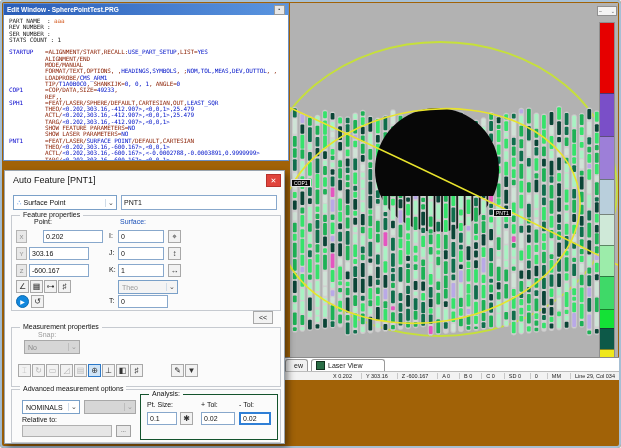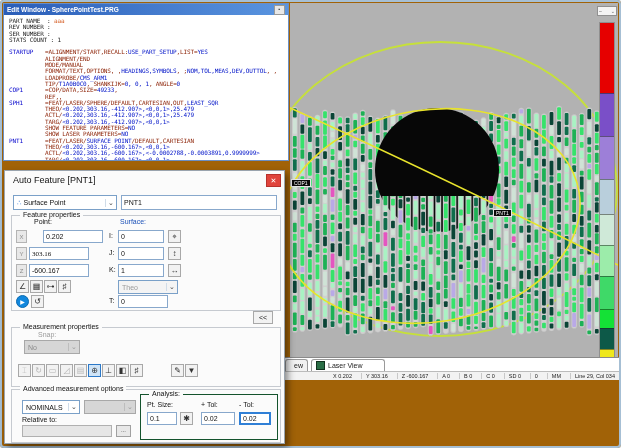--- a/index.html
+++ b/index.html
@@ -1433,21 +1433,21 @@
 
     <div class="grp" id="grp-feature">
       <span class="grp-label">Feature properties</span>
       <span class="slab" style="left:22px;top:2px;">Point:</span>
       <span class="slab blue" style="left:108px;top:2px;">Surface:</span>
 
       <span class="axis" style="left:4px;top:14px;">X</span>
       <span class="axis" style="left:4px;top:31px;">Y</span>
       <span class="axis" style="left:4px;top:48px;">Z</span>
       <input class="fld" style="left: 31px; top: 14px; width: 60px; height: 13px;" value="0.202">
-      <input class="fld" style="left: 17px; top: 31px; width: 60px; height: 13px; font-family: Liberation Serif, serif;" value="303.16">
+      <input class="fld" style="left: 17px; top: 31px; width: 60px; height: 13px;" value="303.16">
       <input class="fld" style="left: 17px; top: 48px; width: 60px; height: 13px;" value="-600.167">
 
       <div class="btnrow" id="toggle-row" style="left:4px;top:64px;">
           <span class="ibtn">∠</span>
           <span class="ibtn">▦</span>
           <span class="ibtn">⊶</span>
           <span class="ibtn">♯</span>
         </div>
       <div class="btnrow" id="exec-row" style="left:4px;top:79px;gap:2px;">
           <span class="play">▶</span>

